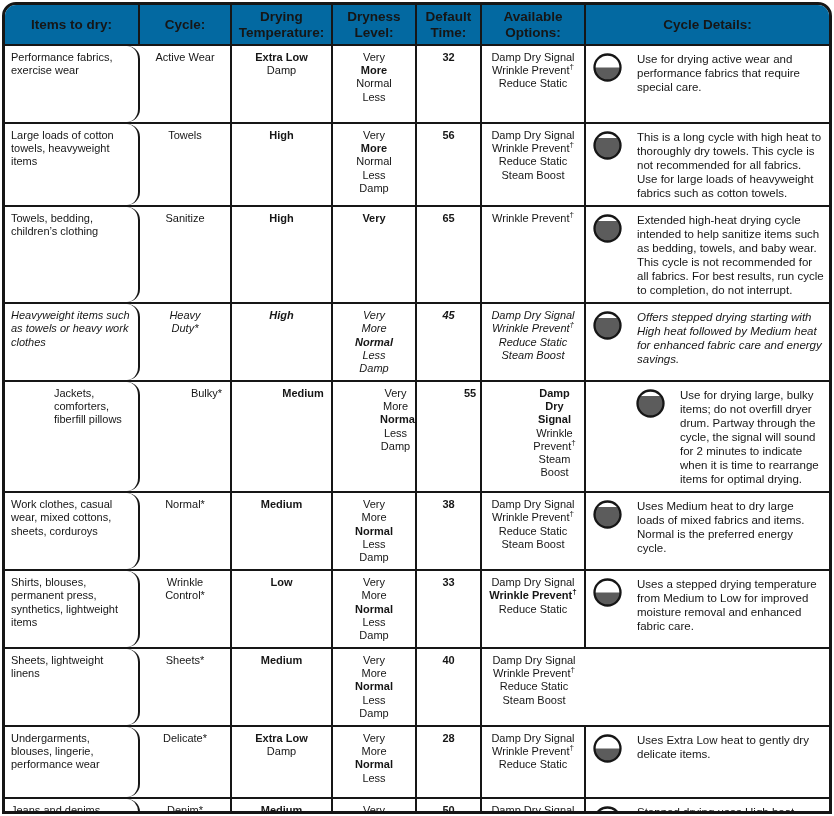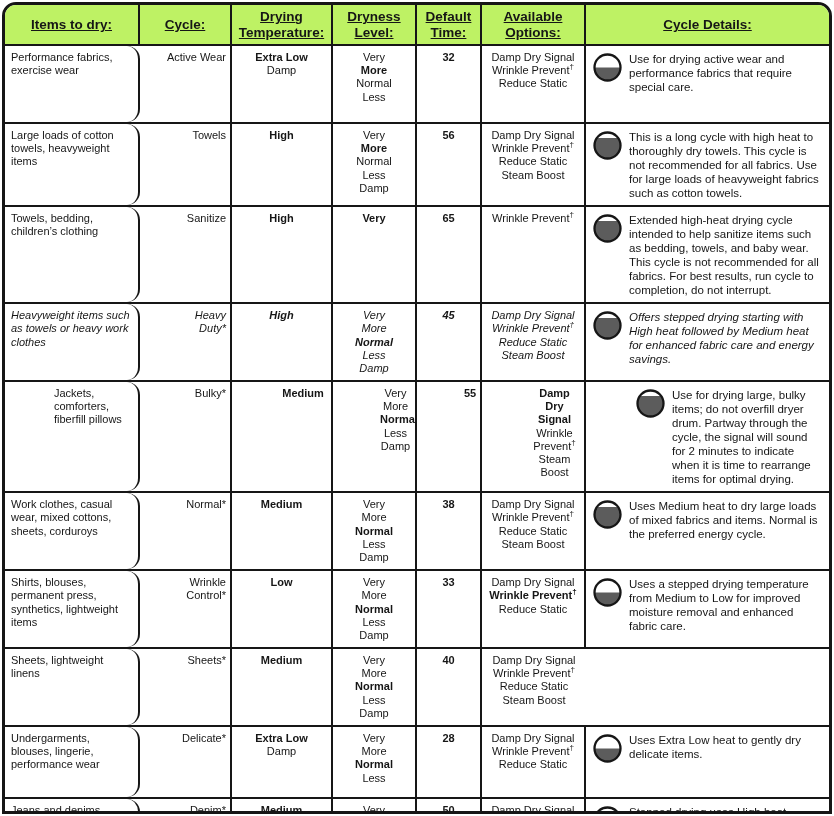--- a/index.html
+++ b/index.html
@@ -13,49 +13,48 @@
     border:3px solid #161616;
     border-radius:14px 14px 0 0;
     overflow:hidden;
     background:#fff;
   }
   .grid{
     display:grid;
     grid-template-columns:135px 92px 101px 84px 65px 104px 1fr;
   }
   .hrow{
-    background:#bef264;
+    background:#0369a1;
     min-height:39px;
-    text-decoration:underline;
   }
   .hcell{
     border-right:2px solid #161616;
     display:flex;align-items:center;justify-content:center;
     text-align:center;font-weight:bold;font-size:13.5px;line-height:1.12;
     padding:2px 3px;
   }
   .hcell:last-child{border-right:none;}
   .trow{border-top:2px solid #161616;}
   .cell{
     border-right:2px solid #161616;
     font-size:11px;line-height:1.2;
     padding:5px 4px;
   }
   .cell:last-child{border-right:none;}
   .c-items{text-align:left;padding-left:6px;padding-right:6px;border-radius:13px;}
-  .c-cycle{text-align:right;white-space:pre-line;}
+  .c-cycle{text-align:center;white-space:pre-line;}
   .c-temp{
     display:flex;flex-direction:column;justify-content:flex-start;align-items:center;
     text-align:center;padding-bottom:9px;
   }
   .c-dry{text-align:center;}
   .c-time{text-align:center;font-weight:bold;}
   .c-opts{text-align:center;}
   .c-details{
-    display:flex;align-items:flex-start;gap:6px;
+    display:flex;align-items:flex-start;gap:14px;
     padding:5px 5px 5px 6px;font-size:11.5px;line-height:1.22;
   }
   .drum{flex:0 0 auto;width:31px;height:31px;margin-top:1px;}
   .dtext{flex:1 1 auto;padding-top:1px;}
   .b{font-weight:bold;}
   sup{font-size:8px;line-height:0;}
   
   #rows .trow:nth-child(1) .cell{min-height:62px;}
   #rows .trow:nth-child(2) .cell{min-height:64px;}
   #rows .trow:nth-child(3) .cell{min-height:74px;}

